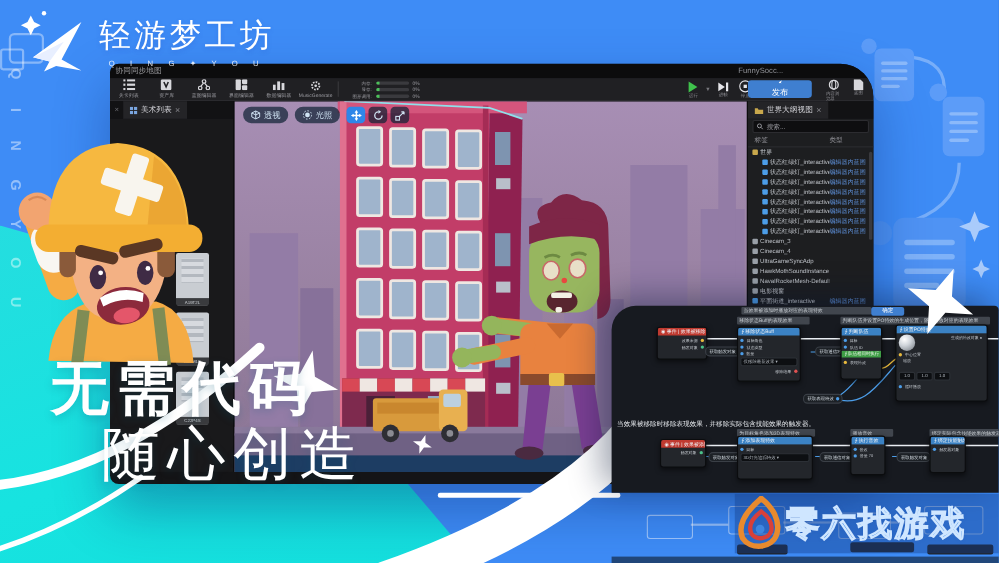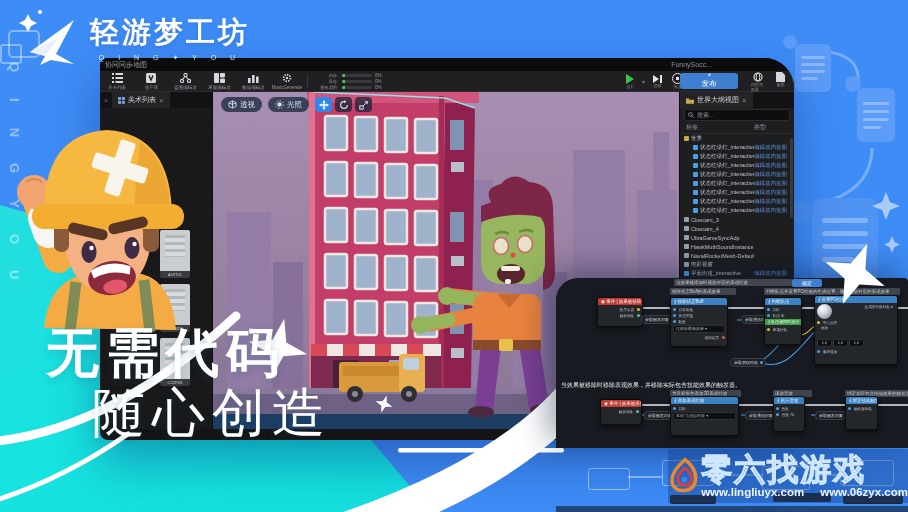--- a/index.html
+++ b/index.html
@@ -12,21 +12,21 @@
 ue    background:linear-gradient(118deg,#9db1f4 0%,#84a3f4 20%,#5e95f6 42%,#4390f7 62%,#3e8cf6 100%);}
   .cyan{left:0;top:0;width:100%;height:100%;background:linear-gradient(160deg,#2fd9df 0%,#17e3e0 55%,#12dcdc 100%);
     clip-path:polygon(0 205px,60px 222px,185px 278px,330px 392px,432px 512px,0 512px);z-index:5;}
   .vertical-text{left:7px;top:62px;writing-mode:vertical-lr;letter-spacing:26px;color:rgba(255,255,255,.45);
     font-size:13px;font-weight:bold;z-index:6;}
   .wire-sq{border:2px solid rgba(255,255,255,.38);border-radius:5px;z-index:6;}
 
   
   .logo{left:18px;top:8px;z-index:50;display:flex;align-items:center;}
   .logo-txt{margin-left:10px;}
-  .logo-name{color:#fff;font-size:29px;font-weight:700;letter-spacing:3px;text-shadow:0 2px 4px rgba(40,80,200,.25);}
+  .logo-name{color:#fff;font-size:29px;font-weight:400;letter-spacing:3px;text-shadow:0 2px 4px rgba(40,80,200,.25);}
   .logo-sub{color:rgba(255,255,255,.85);font-size:7px;letter-spacing:6px;margin-top:1px;text-align:center;}
 
   
   .editor{left:100px;top:58px;width:694px;height:382px;background:#141416;border-radius:8px 30px 10px 8px;
     box-shadow:0 22px 48px rgba(10,40,110,.38);z-index:10;overflow:hidden;}
   .titlebar{position:relative;height:13px;background:#0c0c0d;color:#9a9a9e;font-size:7px;line-height:13px;}
   .titlebar .wt{margin-left:5px;}
   .titlebar .proj{position:absolute;right:82px;top:0;color:#8e9096;}
   .menubar{height:12px;background:#161618;display:flex;align-items:center;gap:14px;padding-left:12px;}
   .menu-item{color:#c8c8cc;font-size:8px;cursor:default;}
@@ -961,20 +961,16 @@
   <div class="abs h2">随心创造</div>
 
   <div class="abs wm">
     <svg width="44" height="50" viewBox="0 0 44 50">
       <path d="M 24 2 C 10 14 2 26 7 38 A 17 15 0 0 0 38 35 C 42 22 34 10 24 2 Z" fill="none" stroke="#e88a2e" stroke-width="5"></path>
       <path d="M 24 14 C 16 20 12 27 15 34 A 10 9 0 0 0 33 32 C 35 25 30 18 24 14 Z" fill="none" stroke="#d8403a" stroke-width="4"></path>
       <circle cx="23" cy="30" r="4" fill="#3f86e0"></circle>
     </svg>
     <div class="wm-txt">
       <div class="wm-site">零六找游戏</div>
-      <div class="wm-urls" id="wm-urls">
-          <span class="wm-url">www.lingliuyx.com</span>
-          <span class="wm-url">www.06zyx.com</span>
-        </div>
     </div>
   </div>
 
 </div>
 
 </body></html>

